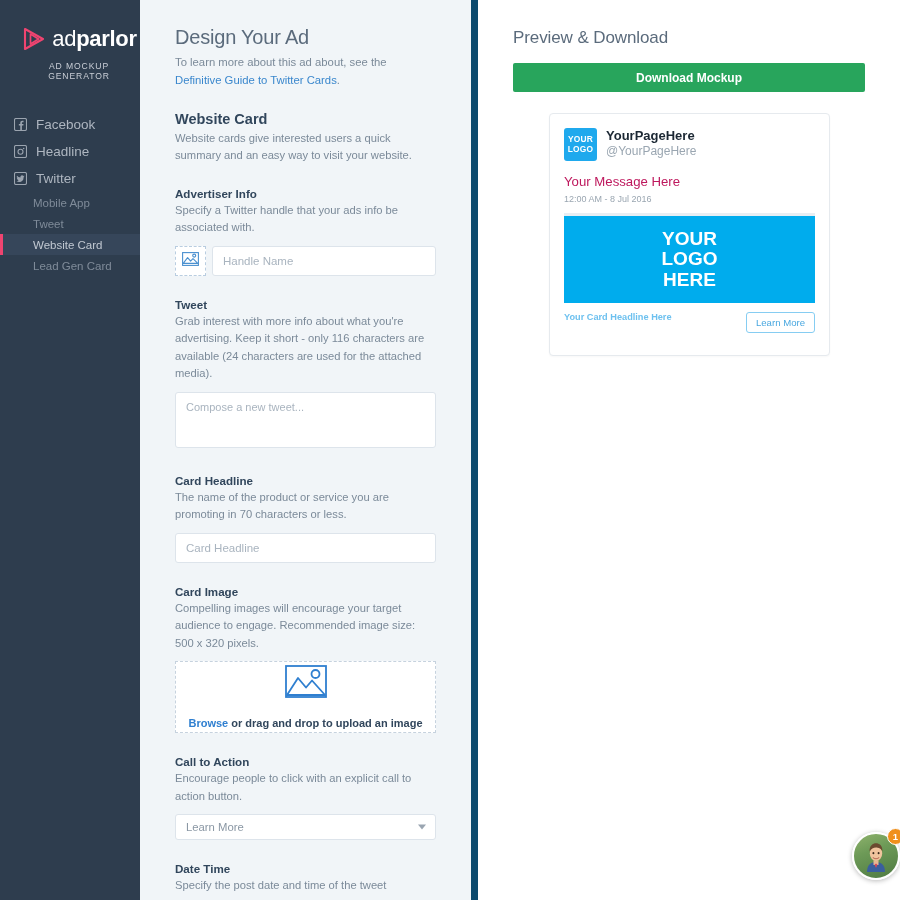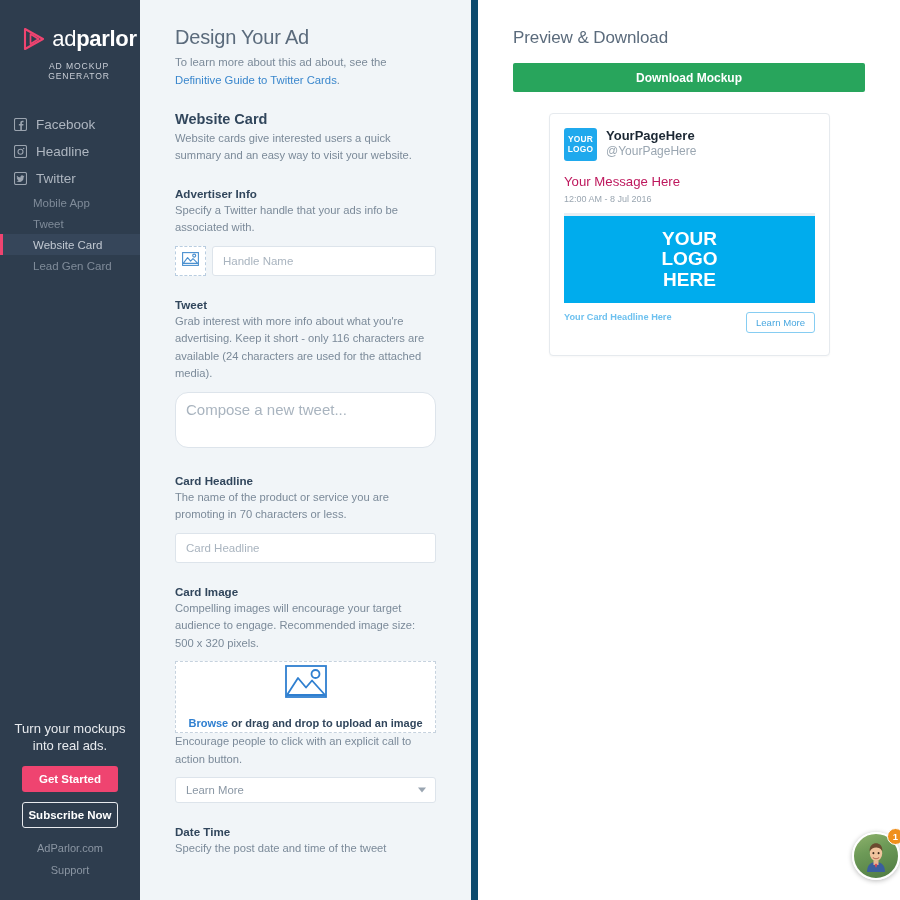--- a/index.html
+++ b/index.html
@@ -110,22 +110,22 @@
   }
   .inp {
     flex: 1; height: 30px; background: #fff;
     border: 1px solid #dde4eb; border-radius: 3px;
     font-family: inherit; font-size: 11.5px; color: #31465c;
     padding: 0 10px; outline: none;
   }
   .inp::placeholder { color: #a9b4bf; }
   .ta {
     width: 100%; height: 56px; background: #fff;
-    border: 1px solid #dde4eb; border-radius: 13px;
-    font-family: inherit; font-size: 15px; color: #31465c;
+    border: 1px solid #dde4eb; border-radius: 3px;
+    font-family: inherit; font-size: 11px; color: #31465c;
     padding: 8px 10px; outline: none; resize: none;
   }
   .ta::placeholder { color: #a9b4bf; }
   .inp-full { width: 100%; }
 
   .dropzone {
     border: 1px dashed #c6d2de; background: #fff;
     height: 72px; display: flex; flex-direction: column;
     align-items: center; justify-content: center; gap: 15px;
     cursor: pointer;
@@ -280,30 +280,20 @@
         <span>Tweet</span>
       </div>
       <div class="sub-item active">
         <span>Website Card</span>
       </div>
       <div class="sub-item">
         <span>Lead Gen Card</span>
       </div>
     </nav>
 
-    <div class="promo">
-      <div class="promo-text">
-        <div>Turn your mockups</div>
-        <div>into real ads.</div>
-      </div>
-      <button class="btn-pink">Get Started</button>
-      <button class="btn-ghost">Subscribe Now</button>
-      <a class="promo-link">AdParlor.com</a>
-      <a class="promo-link">Support</a>
-    </div>
   </aside>
 
   <section class="form-panel">
 
     <h1 class="h1">Design Your Ad</h1>
     <p class="sub-para">
       <span>To learn more about this ad about, see the </span><a class="lnk">Definitive Guide to Twitter Cards</a><span>.</span>
     </p>
 
     <h2 class="h2">Website Card</h2>
@@ -343,20 +333,21 @@
         <svg width="42" height="33" viewBox="0 0 42 33">
           <rect x="1" y="1" width="40" height="31" fill="none" stroke="#2f7fd0" stroke-width="1.8"></rect>
           <path d="M2 30 L13 13 L21 22.5 L27 15.5 L40 30 Z" fill="none" stroke="#2f7fd0" stroke-width="1.8" stroke-linejoin="round"></path>
           <circle cx="30.5" cy="9" r="4" fill="none" stroke="#2f7fd0" stroke-width="1.8"></circle>
         </svg>
       </span>
       <span class="dz-text"><span class="b">Browse</span><span> or drag and drop to upload an image</span></span>
     </div>
 
     
+    <h3 class="h3">Call to Action</h3>
     <p class="hint">Encourage people to click with an explicit call to action button.</p>
     <div class="select-wrap">
       <div class="select-box">
         <span>Learn More</span>
       </div>
       <span class="caret"></span>
     </div>
 
     
     <h3 class="h3">Date Time</h3>

